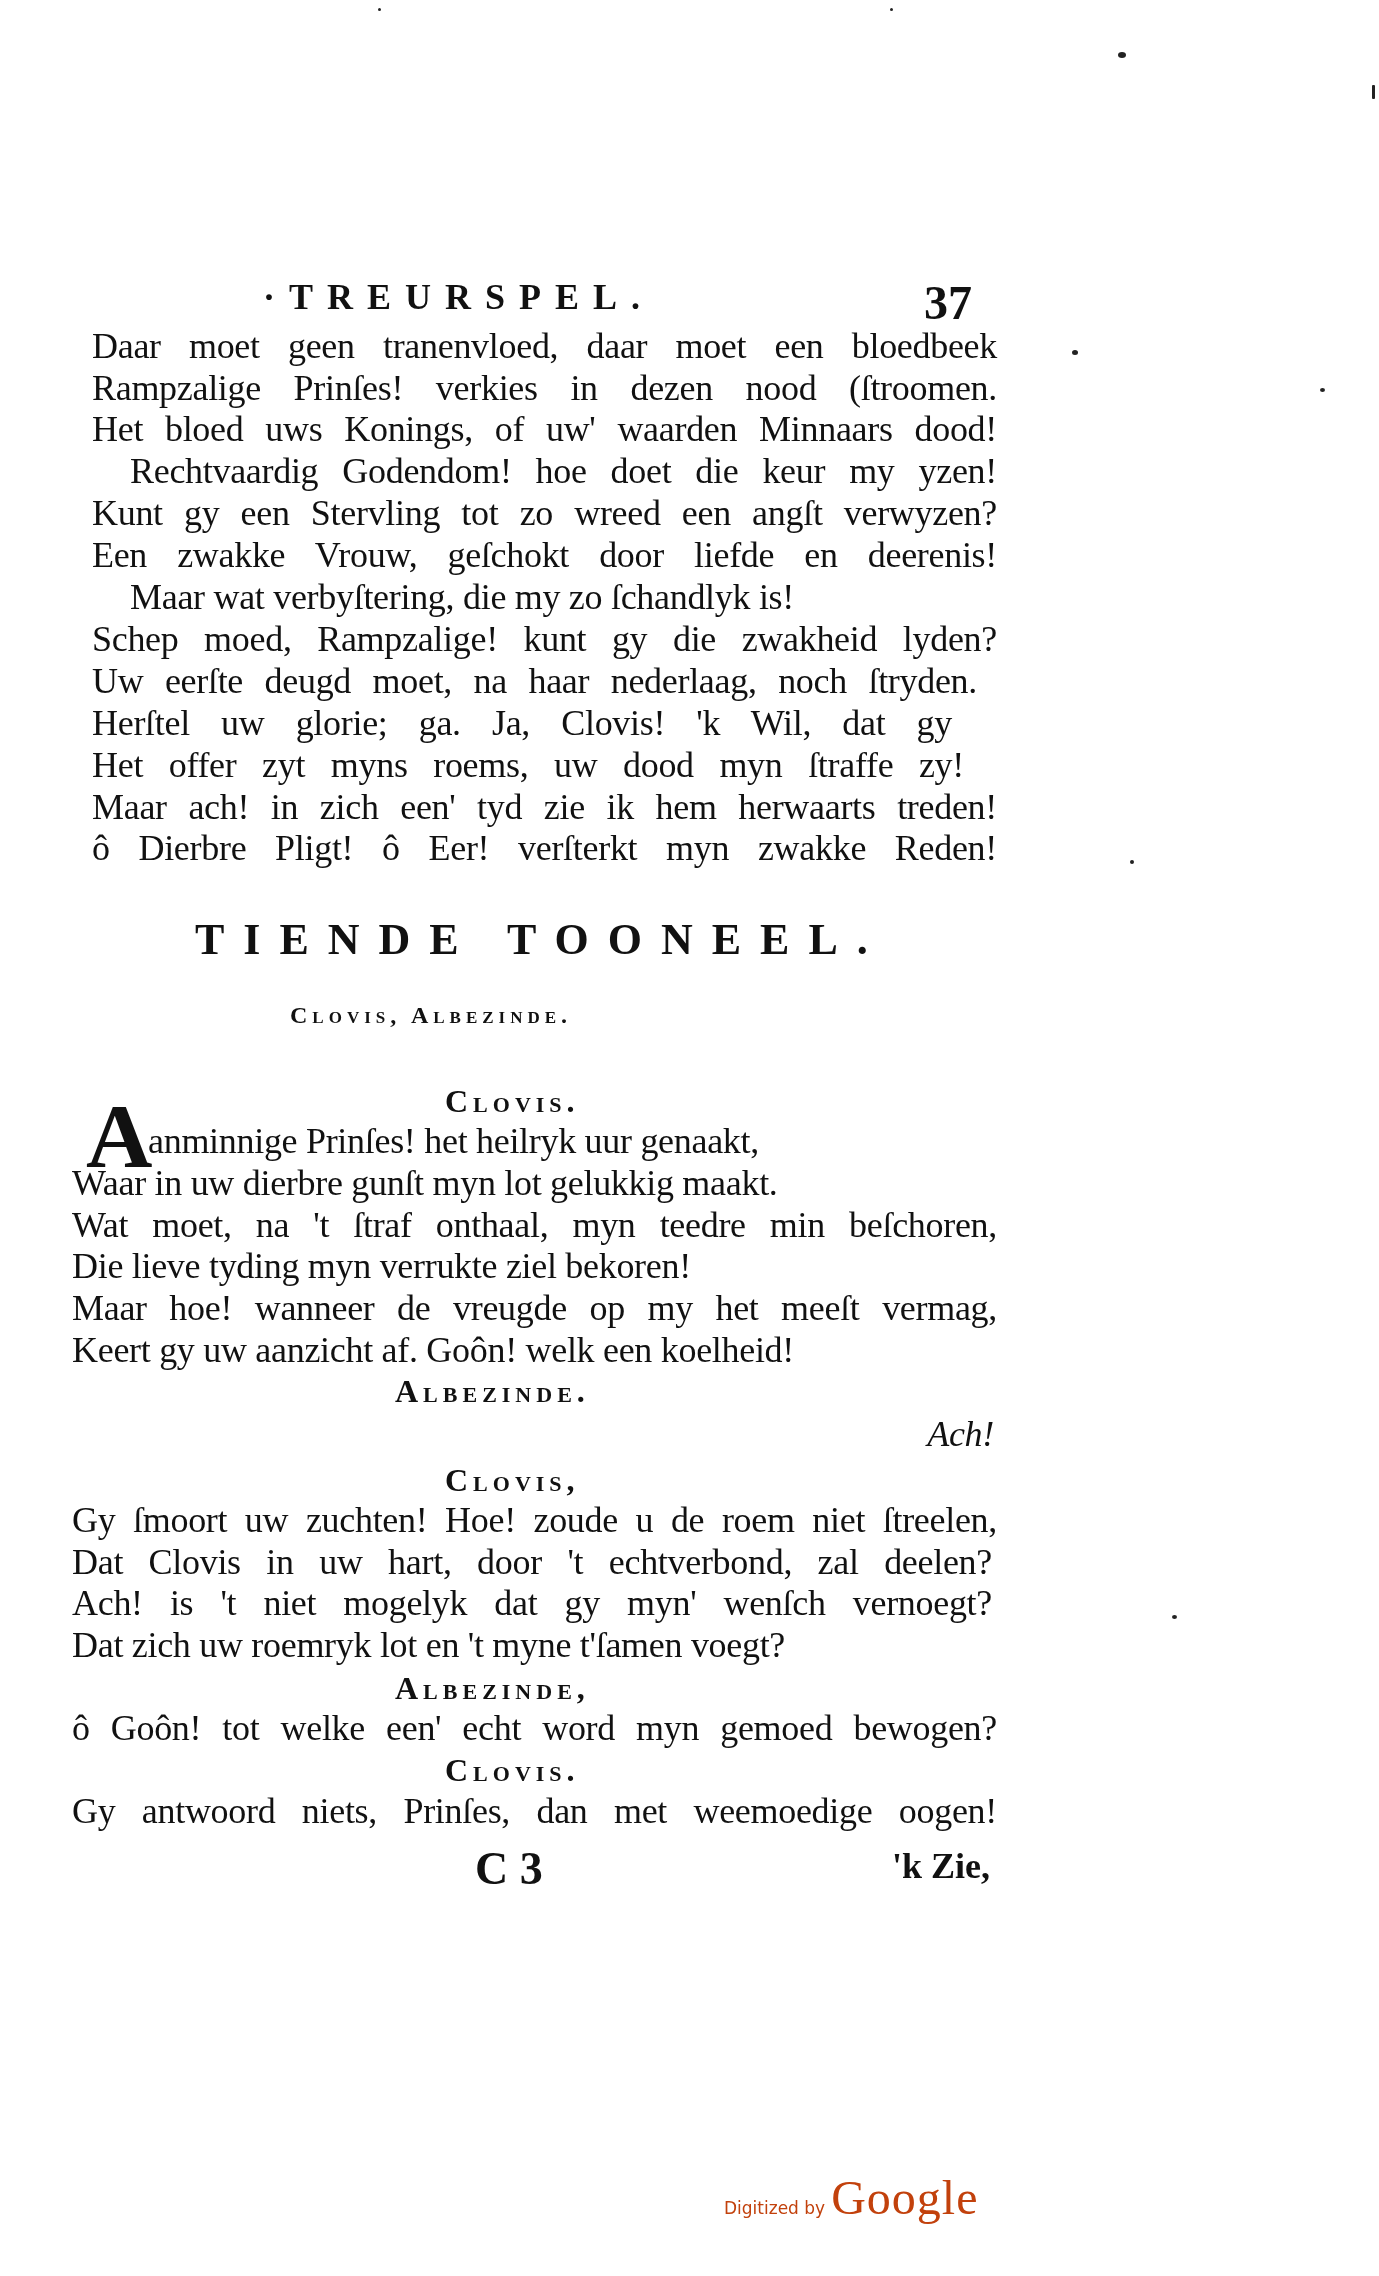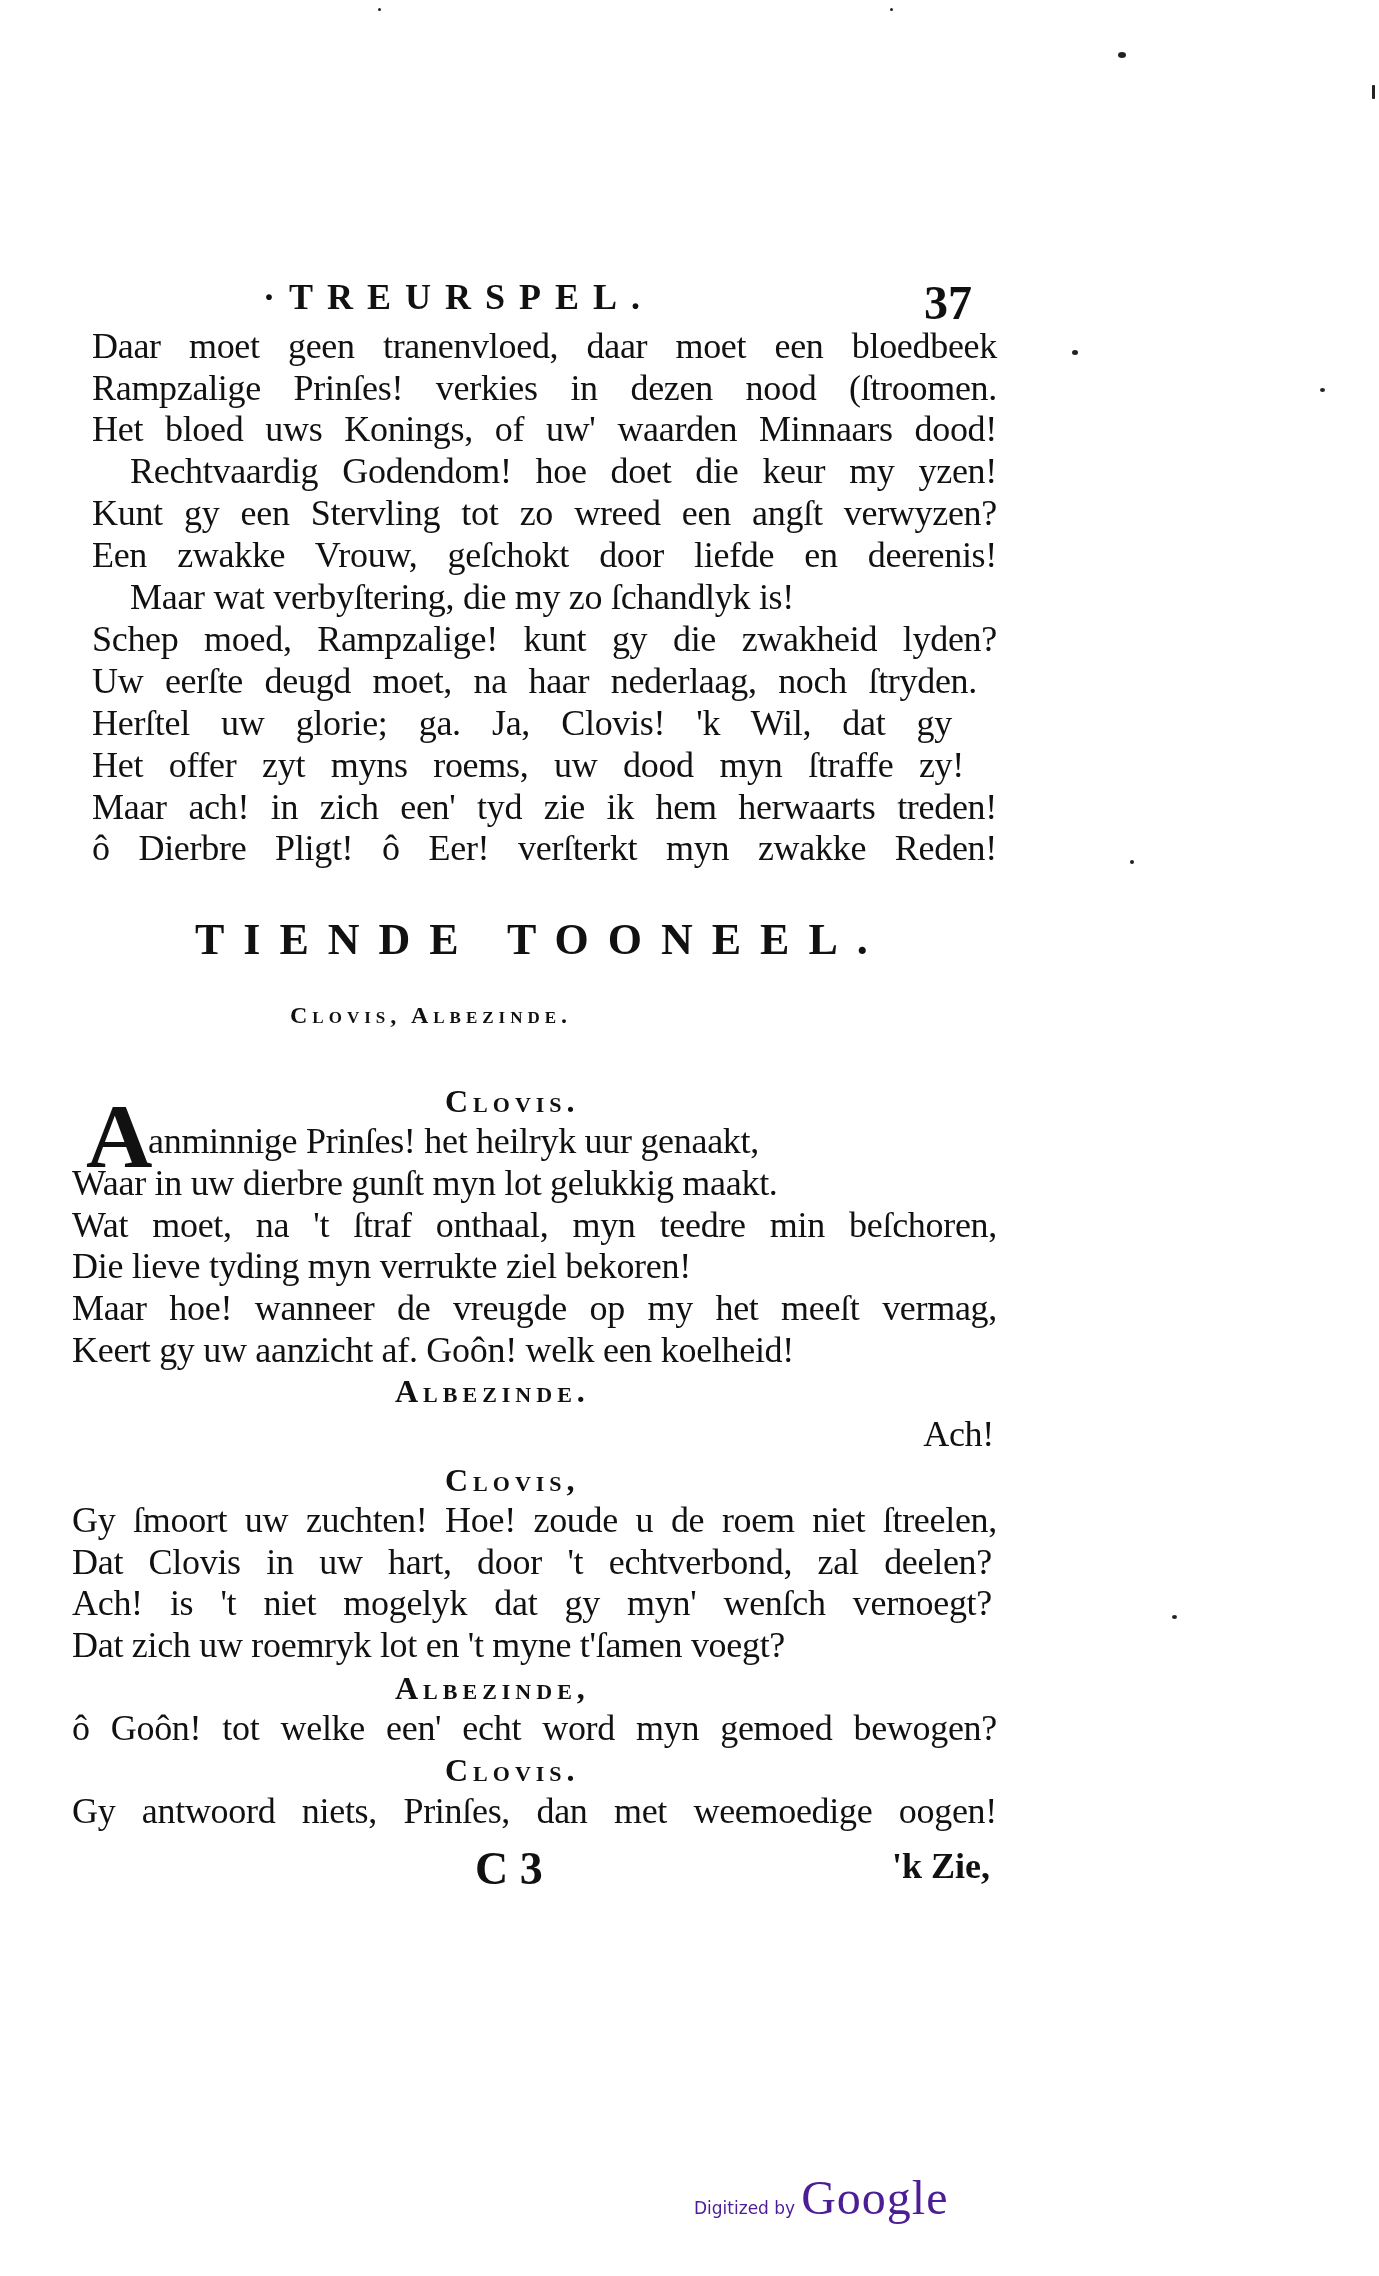--- a/index.html
+++ b/index.html
@@ -8,24 +8,24 @@
   .line { position: absolute; white-space: nowrap; line-height: 1; }
   .verse { font-size: 36px; left: 92px; width: 905px; text-align: justify; text-align-last: justify; letter-spacing: -0.3px; }
   .verse.short { text-align-last: left; }
   .verse.indent { left: 130px; width: 867px; }
   .running-head { font-size: 36px; font-weight: bold; letter-spacing: 14px; left: 263px; top: 279px; }
   .page-num { font-size: 48px; font-weight: bold; left: 924px; top: 279px; }
   .scene-title { font-size: 44px; font-weight: bold; letter-spacing: 19px; left: 195px; top: 918px; }
   .persons { font-size: 24px; font-weight: bold; letter-spacing: 5px; left: 290px; top: 1003px; font-variant: small-caps; }
   .speaker { font-size: 32px; font-weight: bold; letter-spacing: 5px; font-variant: small-caps; }
   .dropcap { position: absolute; left: 86px; top: 1090px; font-size: 92px; font-weight: bold; line-height: 1; }
-  .right { text-align: right; }
+  .right { text-align: right; font-style: italic; }
   .footer-sig { font-size: 46px; font-weight: bold; left: 475px; top: 1846px; }
   .footer-catch { font-size: 36px; font-weight: bold; right: 389px; top: 1848px; }
-  .watermark { position: absolute; left: 694px; top: 2170px; color: #4c1d95; white-space: nowrap; }
+  .watermark { position: absolute; left: 724px; top: 2170px; color: #c2410c; white-space: nowrap; }
   .watermark .by { font-family: "DejaVu Sans", sans-serif; font-size: 17px; vertical-align: baseline; }
   .watermark .brand { font-family: "Liberation Serif", serif; font-size: 48px; margin-left: 6px; letter-spacing: 1px; }
   .speck { position: absolute; background: #222; border-radius: 50%; }
 </style>
 </head>
 <body>
 
 <div class="line running-head">·TREURSPEL.</div>
 <div class="line page-num">37</div>
 

